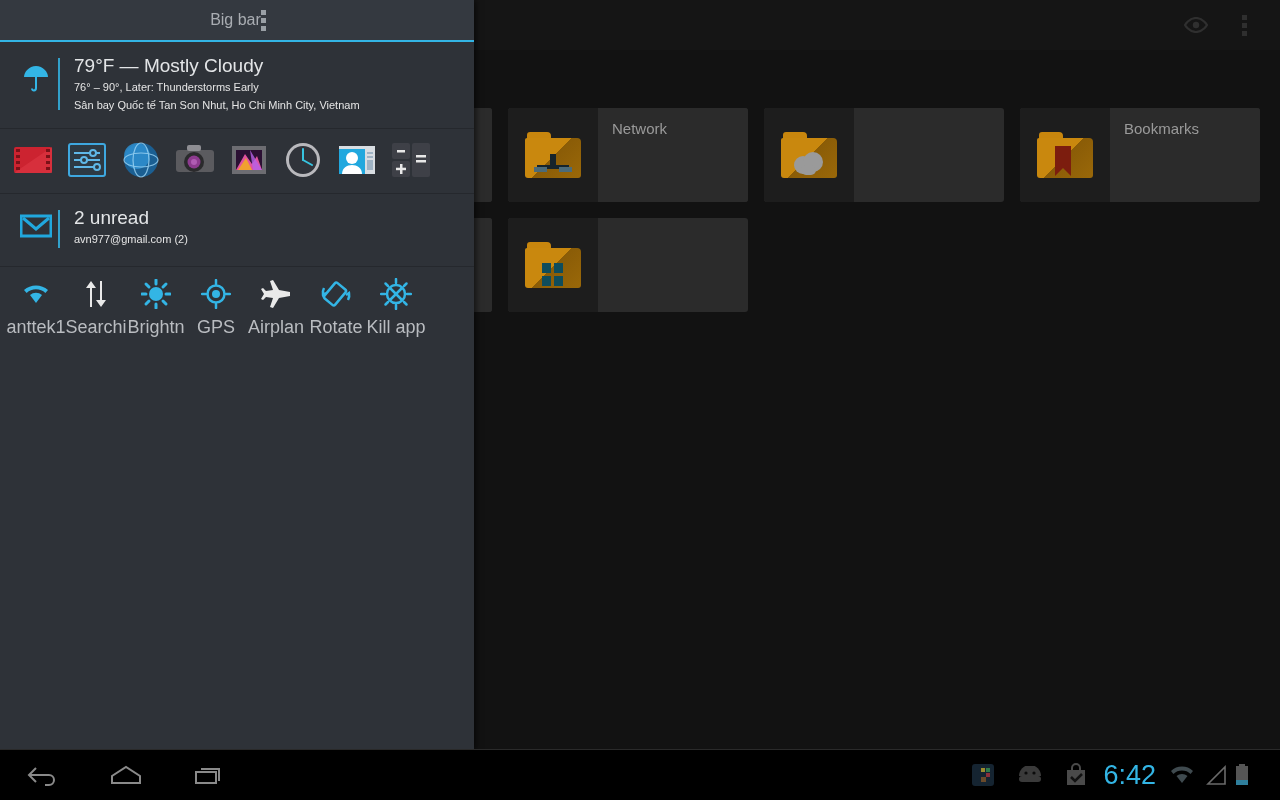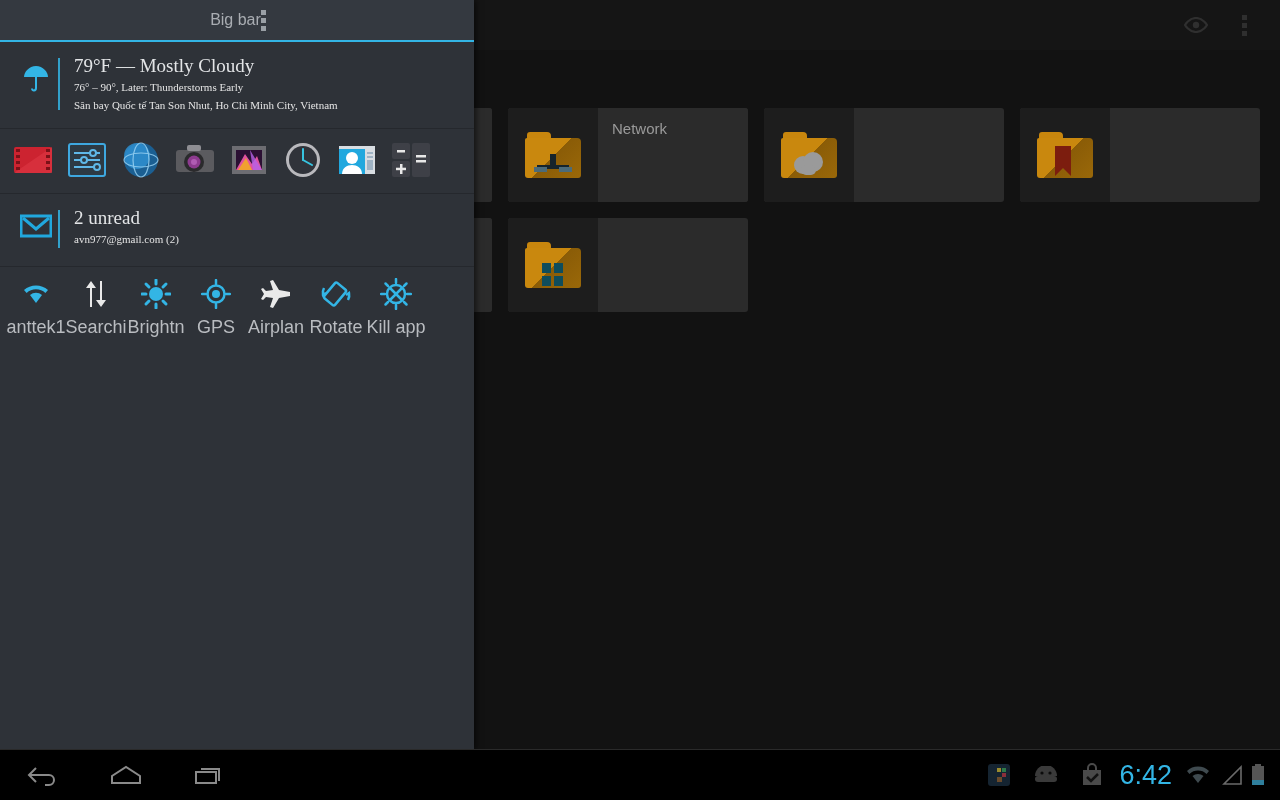--- a/index.html
+++ b/index.html
@@ -70,41 +70,41 @@
   .accent-line { height:2px; background:#33b5e5; }
 
   .panel-sep { height:1px; background:#25282d; }
 
   .notif {
     display:flex; align-items:flex-start; padding:12px 14px 14px 14px;
     position:relative; min-height:72px;
   }
   .notif-ico { width:44px; flex:0 0 44px; display:flex; justify-content:center; padding-top:8px; }
   .notif-divider { width:2px; background:#33b5e5; align-self:stretch; margin:4px 14px 4px 0; opacity:.85; }
-  .notif-body { flex:1;font-family:Liberation Serif, serif; }
+  .notif-body { flex:1; }
   .notif-title { color:#e3e5e7; font-size:19px; line-height:24px; }
   .notif-sub { color:#e5e5e5; font-size:11px; line-height:18px; }
 
   .approw { display:flex; align-items:center; padding:8px 10px 10px 10px; gap:8px; }
   .app-ico { width:46px; height:46px; flex:0 0 46px; position:relative; }
 
   .toggles { display:flex; padding:10px 6px 8px 6px; }
   .toggle { width:60px; display:flex; flex-direction:column; align-items:center; gap:6px; }
   .toggle .gl { height:34px; display:flex; align-items:center; justify-content:center; }
   .toggle .lbl { color:#b9bcc0; font-size:18px; white-space:nowrap; }
 
   
   #sysbar {
     position:absolute; left:0; bottom:0; width:1280px; height:50px;
     background:#000; display:flex; align-items:center;
   }
   #sysbar .navs { display:flex; gap:44px; padding-left:22px; }
   #sysbar .nav-btn { width:40px; height:34px; display:flex; align-items:center; justify-content:center; }
   #sysbar .spacer { flex:1; }
-  #sysbar .status { display:flex; align-items:center; gap:0; padding-right:12px; }
+  #sysbar .status { display:flex; align-items:center; gap:0; padding-right:28px; }
   .st-item { display:flex; align-items:center; justify-content:center; }
   .clock { color:#33b5e5; font-size:27px; letter-spacing:0; padding:0 8px 0 6px; }
   .hairline { position:absolute; left:0; bottom:50px; width:1280px; height:1px; background:#2a2a2a; }
 </style>
 </head>
 <body>
 
 <div id="desktop">
 
   <div class="action-bar">
@@ -184,20 +184,21 @@
       <div class="tile">
         <div class="tile-ico">
           <span class="folder">
             <span class="tab"></span>
               <span class="body"></span>
             <svg class="emb" viewBox="0 0 56 40">
                 <path d="M18 8h16v30l-8-8-8 8z" fill="#7c1d0e"></path>
               </svg>
           </span>
         </div>
+        <div class="tile-label">Bookmarks</div>
       </div>
     </div>
 
     <div class="tile-row">
       <div class="tile">
         <div class="tile-ico">
           <span class="folder">
             <span class="tab"></span>
               <span class="body"></span>
             <svg class="emb" viewBox="0 0 56 40">

